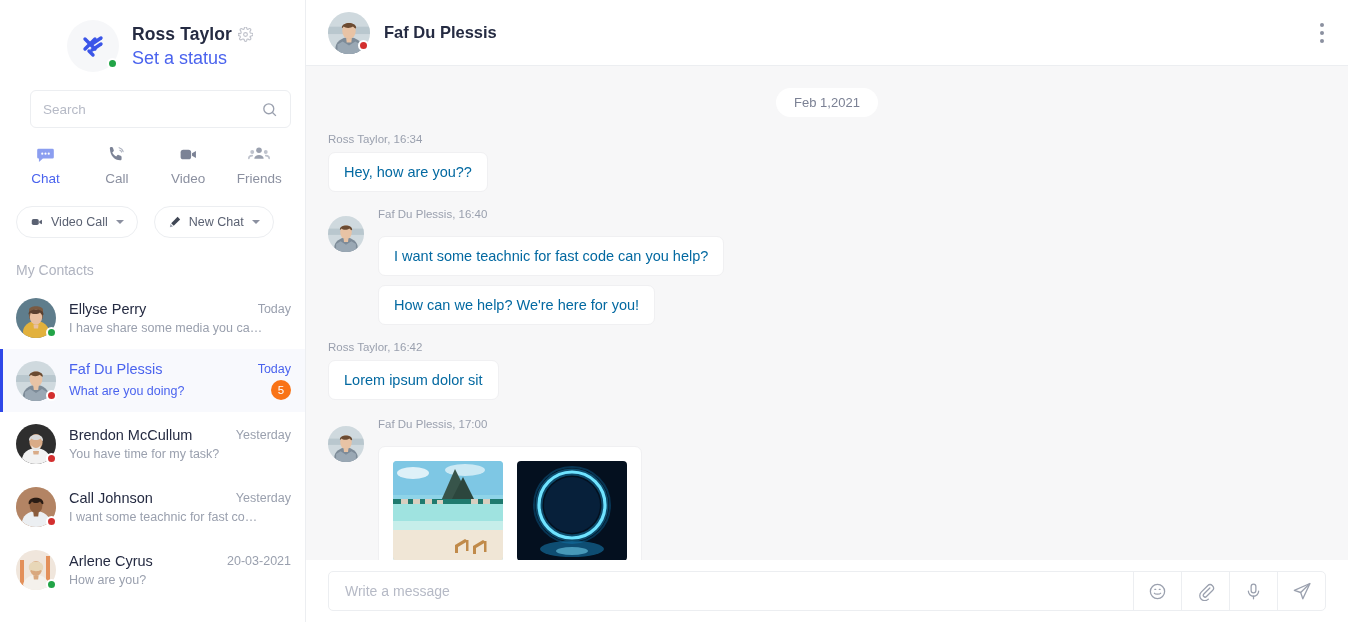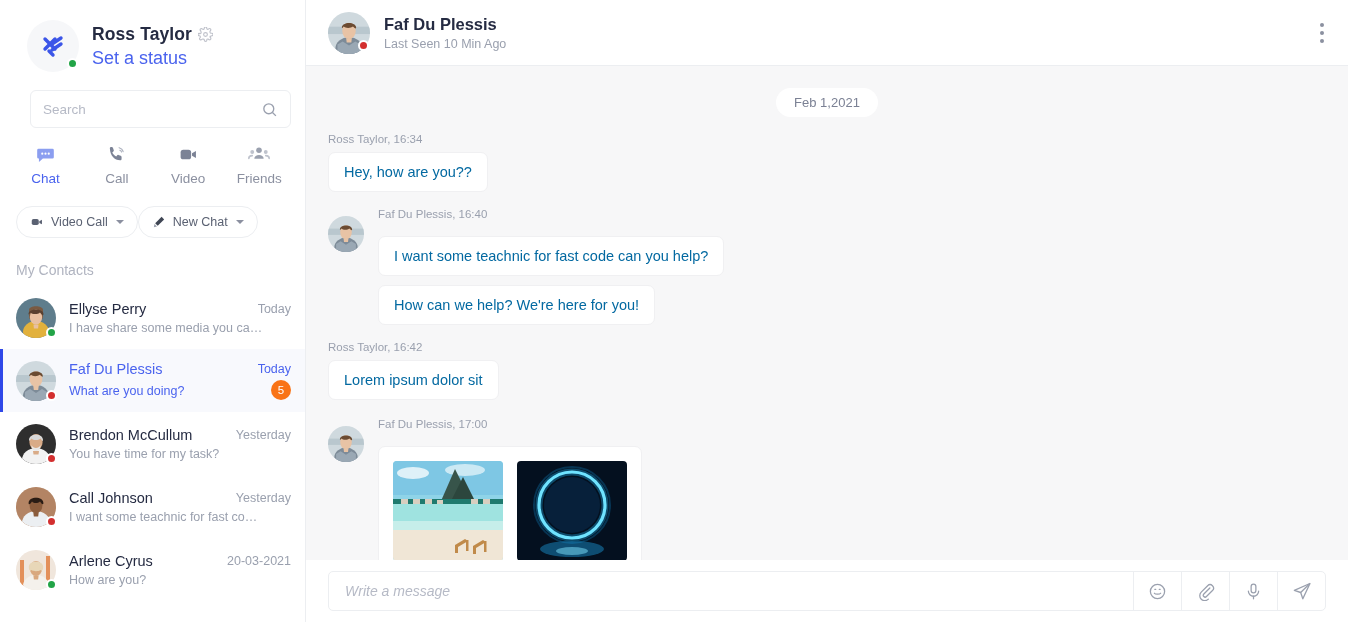--- a/index.html
+++ b/index.html
@@ -13,21 +13,21 @@
 
   
   .sidebar {
     width: 306px; height: 622px;
     background: #ffffff;
     border-right: 1px solid #eceef1;
     display: flex; flex-direction: column;
     flex: none;
     position: relative;
   }
-  .profile { display: flex; align-items: center; padding: 14px 14px 0 27px; height: 78px; }
+  .profile { display: flex; align-items: center; padding: 14px 14px 0 27px; height: 78px; margin-left: 40px; }
   .avatar-wrap { position: relative; width: 52px; height: 52px; flex: none; }
   .logo-circle {
     width: 52px; height: 52px; border-radius: 50%;
     background: #f6f7f9;
     display: flex; align-items: center; justify-content: center;
   }
   .status-dot {
     position: absolute; right: 1px; bottom: 3px;
     width: 11px; height: 11px; border-radius: 50%;
     border: 2px solid #fff;
@@ -55,21 +55,21 @@
 
   .navtabs { display: flex; padding: 16px 10px 0 10px; }
   .navtab {
     flex: 1; display: flex; flex-direction: column; align-items: center; gap: 7px;
     cursor: pointer;
   }
   .navtab-icon { height: 20px; display: flex; align-items: center; justify-content: center; }
   .navtab-label { font-size: 13.5px; color: #8b90a0; }
   .navtab.active .navtab-label { color: #4a63ee; }
 
-  .actionbtns { display: flex; padding: 20px 14px 0 16px; }
+  .actionbtns { display: flex; gap: 16px; padding: 20px 14px 0 16px; }
   .pill {
     height: 32px; border: 1px solid #eceef1; border-radius: 16px;
     display: inline-flex; align-items: center; gap: 7px;
     padding: 0 13px; background: #fff; cursor: pointer;
   }
   .pill-label { font-size: 12.5px; color: #5a6172; }
   .caret { width: 0; height: 0; border-left: 4px solid transparent; border-right: 4px solid transparent; border-top: 4.5px solid #8b90a0; margin-left: 1px; }
 
   .contacts-title { font-size: 14px; color: #b0b4c0; padding: 24px 0 0 16px; }
   .contacts { margin-top: 8px; overflow: hidden; flex: 1; }
@@ -151,21 +151,21 @@
   .composer {
     height: 62px; background: #fff; flex: none;
     display: flex; align-items: center; padding: 0 22px;
   }
   .composer-box {
     flex: 1; height: 40px; border: 1px solid #eceef1; border-radius: 5px;
     display: flex; align-items: center; padding-left: 16px;
   }
   .composer-input {
     flex: 1; border: none; outline: none; font-size: 14px; color: #6b7186;
-    font-family: "Liberation Sans", sans-serif; background: transparent; font-style: italic;
+    font-family: "Liberation Sans", sans-serif; background: transparent;
   }
   .composer-input::placeholder { color: #b6bac6; }
   .comp-actions { display: flex; align-items: center; height: 100%; }
   .comp-btn {
     width: 48px; height: 100%; display: flex; align-items: center; justify-content: center;
     border-left: 1px solid #eceef1; cursor: pointer;
   }
   svg { display: block; }
 </style>
 </head>
@@ -421,21 +421,20 @@
             <ellipse cx="20" cy="18" rx="6.4" ry="7.8" fill="#e8c3a5"></ellipse>
             <path d="M13.2 15c0-6 13.6-6 13.6 0 0 1.5-1.4.4-3-1.2-2 1.8-7.4 1.8-8.8 0-1 1.3-1.8 2-1.8.8z" fill="#6b4b32"></path>
             <path d="M17.3 25h5.4l-.5 4h-4.4z" fill="#e8c3a5"></path>
             <path d="M14 28l6 4 6-4 5 3v9H9v-9z" fill="#9aa8b4"></path>
           </svg>
         </span>
         <span class="status-dot dot-busy"></span>
       </div>
       <div class="ch-text">
         <div class="ch-name">Faf Du Plessis</div>
-        <div class="ch-sub">Last Seen 10 Min Ago</div>
       </div>
       <div class="kebab">
         <span></span>
           <span></span>
           <span></span>
       </div>
     </header>
 
     <div class="messages">
 

